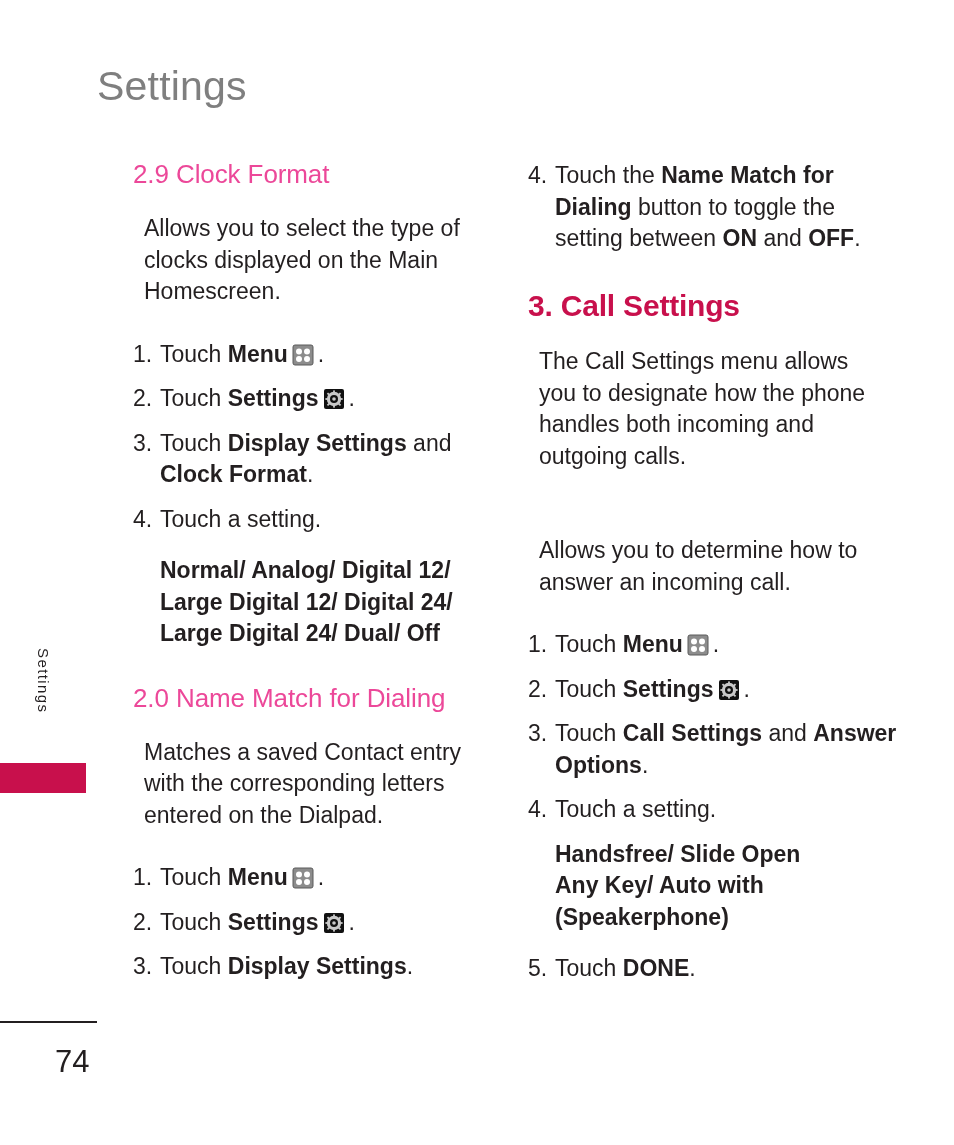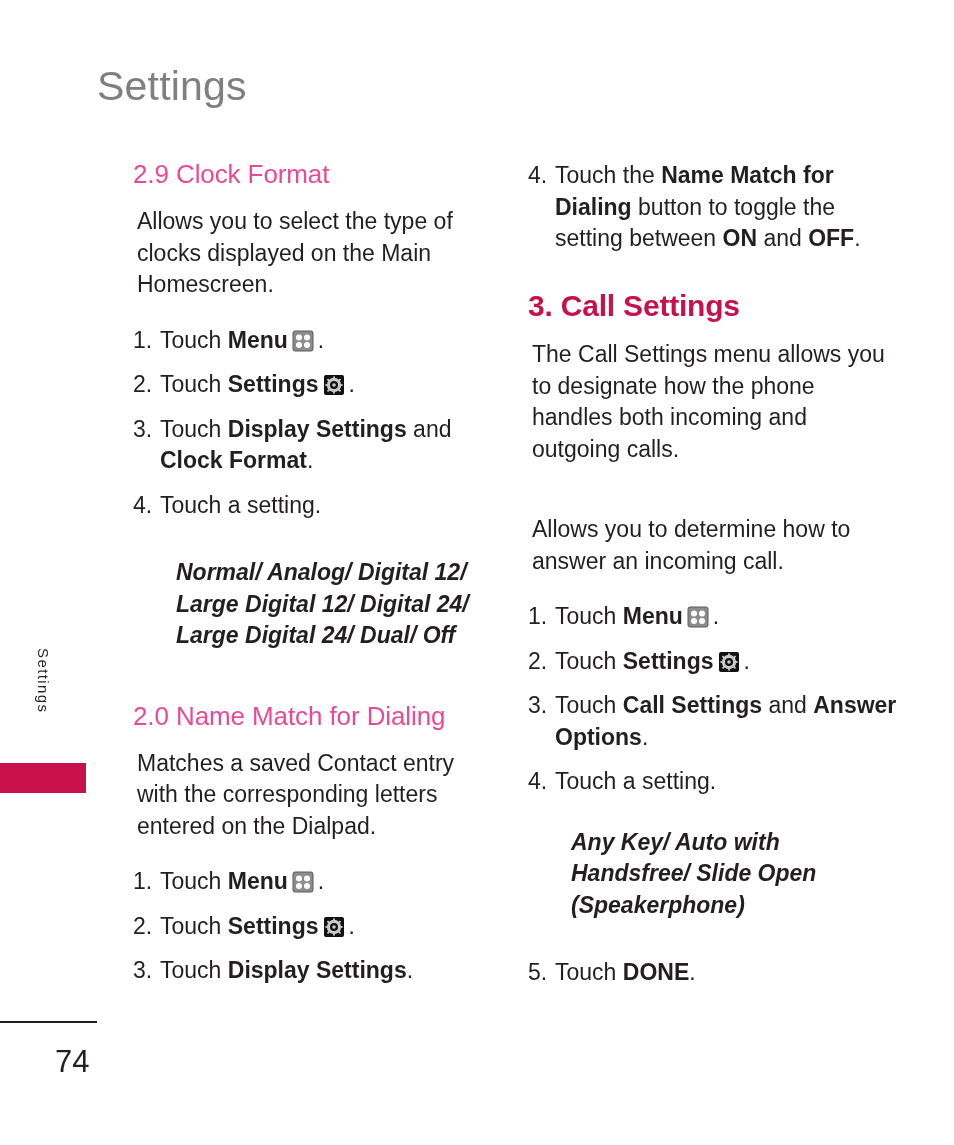--- a/index.html
+++ b/index.html
@@ -89,21 +89,21 @@
     margin: 0;
     font-size: 30px;
     font-weight: 700;
     color: #c8104c;
     line-height: 1.12;
     letter-spacing: -0.2px;
   }
 
   
   p.body {
-    margin: 4px;
+    margin: 11px;
     font-size: 23px;
     line-height: 1.37;
     color: #231f20;
     font-weight: 400;
   }
 
   
   .step {
     display: flex;
     font-size: 23px;
@@ -114,27 +114,26 @@
     flex: 0 0 auto;
     width: 27px;
   }
   .step-text {
     flex: 1 1 auto;
   }
   .step-text b { font-weight: 700; }
 
   
   .options {
-    margin: 16px;
+    margin: 0;
     padding-left: 27px;
     font-size: 23px;
     font-weight: 700;
     line-height: 1.37;
     color: #231f20;
-    font-style: italic;
   }
 
   
   .gap-sm  { height: 13px; }
   .gap-md  { height: 20px; }
   .gap-lg  { height: 28px; }
   .gap-xl  { height: 34px; }
 
   
   .icon {
@@ -338,22 +337,22 @@
   </div>
 
   <div class="gap-sm"></div>
   <div class="step">
     <span class="step-num">4.</span>
     <span class="step-text">Touch a setting.</span>
   </div>
 
   <div class="gap-sm"></div>
   <div class="options">
+    <div>Handsfree/ Slide Open</div>
     <div>Any Key/ Auto with</div>
-    <div>Handsfree/ Slide Open</div>
     <div>(Speakerphone)</div>
   </div>
 
   <div class="gap-md"></div>
   <div class="step">
     <span class="step-num">5.</span>
     <span class="step-text"><span>Touch </span><b>DONE</b><span>.</span></span>
   </div>
 
 </div>

